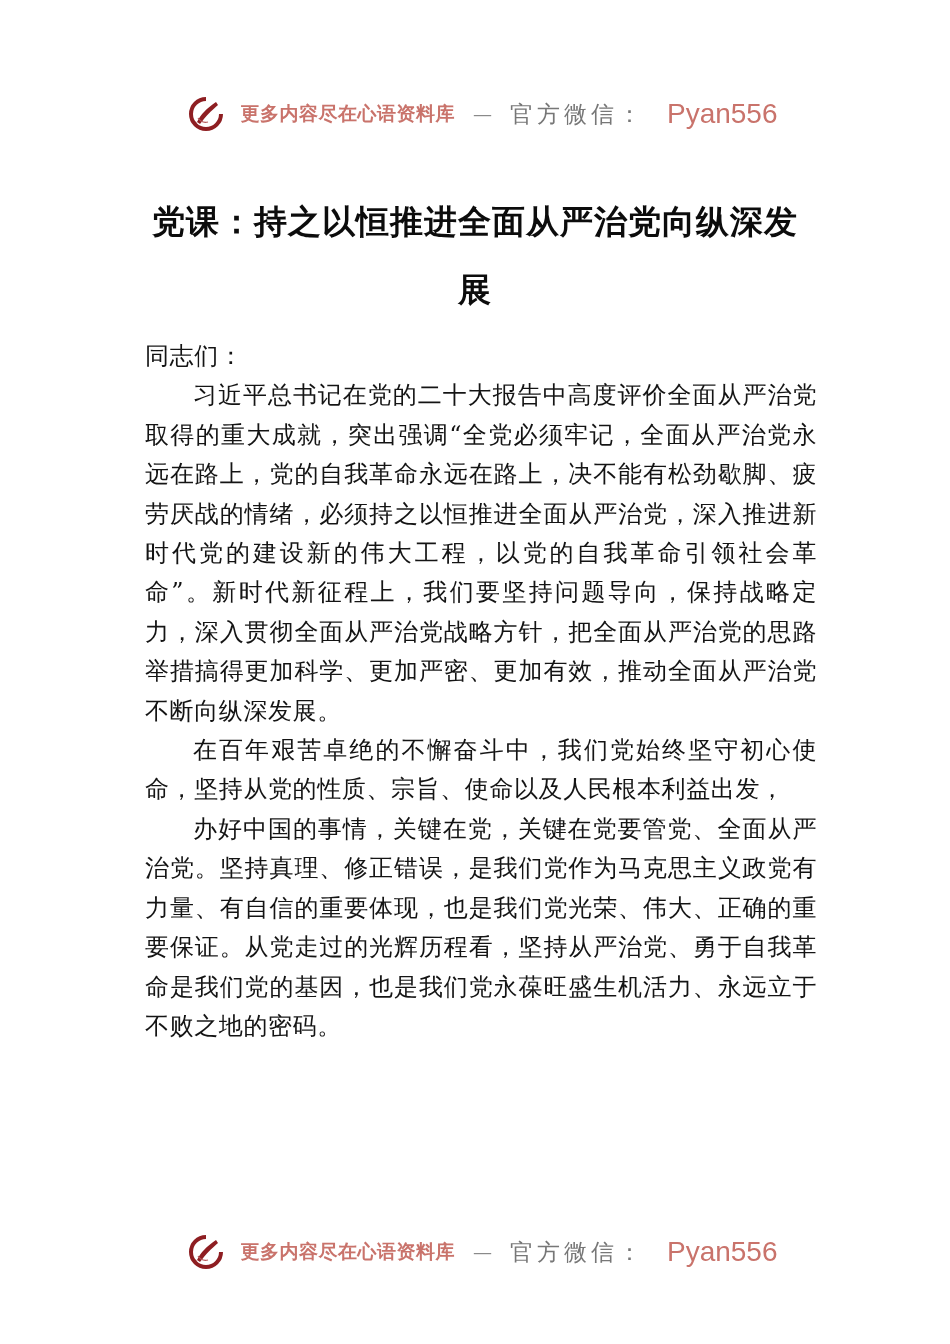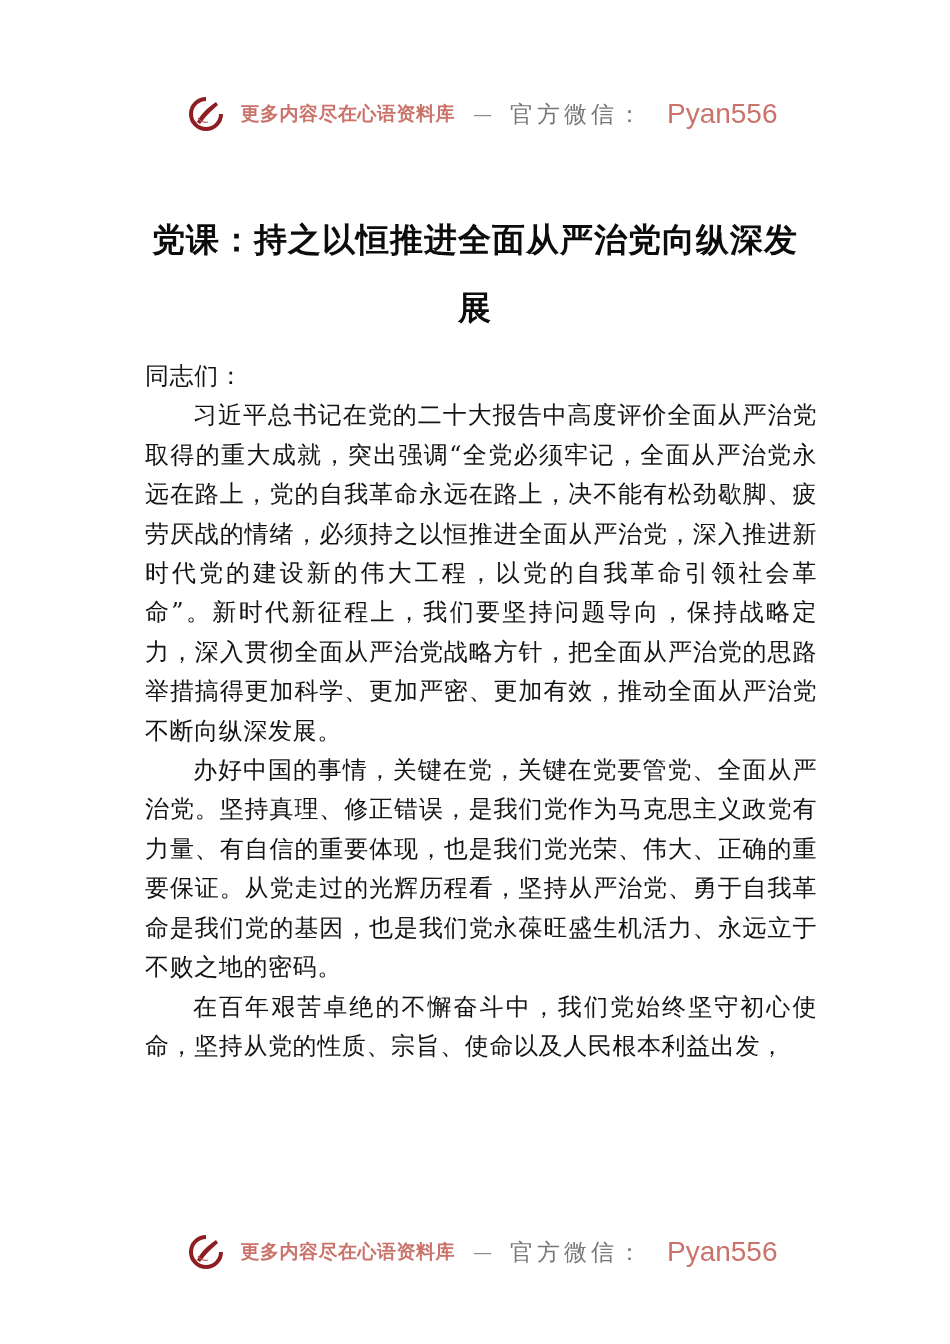--- a/index.html
+++ b/index.html
@@ -52,34 +52,34 @@
     }
     .wm-id {
       font-family: "Liberation Sans", "DejaVu Sans", sans-serif;
       font-size: 28px;
       color: #c9736b;
       margin-left: 6px;
     }
     .title {
       position: absolute;
       left: 145px;
-      top: 184px;
+      top: 166px;
       width: 660px;
       text-align: center;
       font-family: "DejaVu Serif", "Liberation Serif", serif;
       font-weight: bold;
       font-size: 33px;
       line-height: 68px;
       color: #0c0c0c;
       letter-spacing: 1px;
     }
     .body {
       position: absolute;
       left: 145px;
-      top: 357px;
+      top: 337px;
       width: 672px;
       font-size: 24px;
       line-height: 39.4px;
       color: #141414;
       letter-spacing: 0.6px;
       text-align: justify;
     }
     .body p {
       margin: 0;
     }
@@ -101,22 +101,22 @@
   <span class="wm-dash">—</span>
   <span class="wm-wechat">官方微信：</span>
   <span class="wm-id">Pyan556</span>
 </div>
 
 <h1 class="title">党课：持之以恒推进全面从严治党向纵深发展</h1>
 
 <div class="body">
   <p>同志们：</p>
   <p class="indent">习近平总书记在党的二十大报告中高度评价全面从严治党取得的重大成就，突出强调“全党必须牢记，全面从严治党永远在路上，党的自我革命永远在路上，决不能有松劲歇脚、疲劳厌战的情绪，必须持之以恒推进全面从严治党，深入推进新时代党的建设新的伟大工程，以党的自我革命引领社会革命”。新时代新征程上，我们要坚持问题导向，保持战略定力，深入贯彻全面从严治党战略方针，把全面从严治党的思路举措搞得更加科学、更加严密、更加有效，推动全面从严治党不断向纵深发展。</p>
+  <p class="indent">在百年艰苦卓绝的不懈奋斗中，我们党始终坚守初心使命，坚持从党的性质、宗旨、使命以及人民根本利益出发，</p>
   <p class="indent">办好中国的事情，关键在党，关键在党要管党、全面从严治党。坚持真理、修正错误，是我们党作为马克思主义政党有力量、有自信的重要体现，也是我们党光荣、伟大、正确的重要保证。从党走过的光辉历程看，坚持从严治党、勇于自我革命是我们党的基因，也是我们党永葆旺盛生机活力、永远立于不败之地的密码。</p>
-  <p class="indent">在百年艰苦卓绝的不懈奋斗中，我们党始终坚守初心使命，坚持从党的性质、宗旨、使命以及人民根本利益出发，</p>
 </div>
 
 <div class="watermark bottom">
   <svg class="wm-icon" viewBox="0 0 36 36">
     <path d="M18 3 A15 15 0 1 0 33 18" fill="none" stroke="#8e1e22" stroke-width="4"></path>
     <path d="M9 26 C13 18 18 13 28 6 L30 9 C23 15 18 20 12 28 Z" fill="#8e1e22"></path>
     <path d="M10 22 C12 25 16 27 20 26" fill="none" stroke="#b65a5a" stroke-width="1.2"></path>
     <circle cx="7" cy="27" r="1.5" fill="#8e1e22"></circle>
   </svg>
   <span class="wm-brand">更多内容尽在心语资料库</span>

